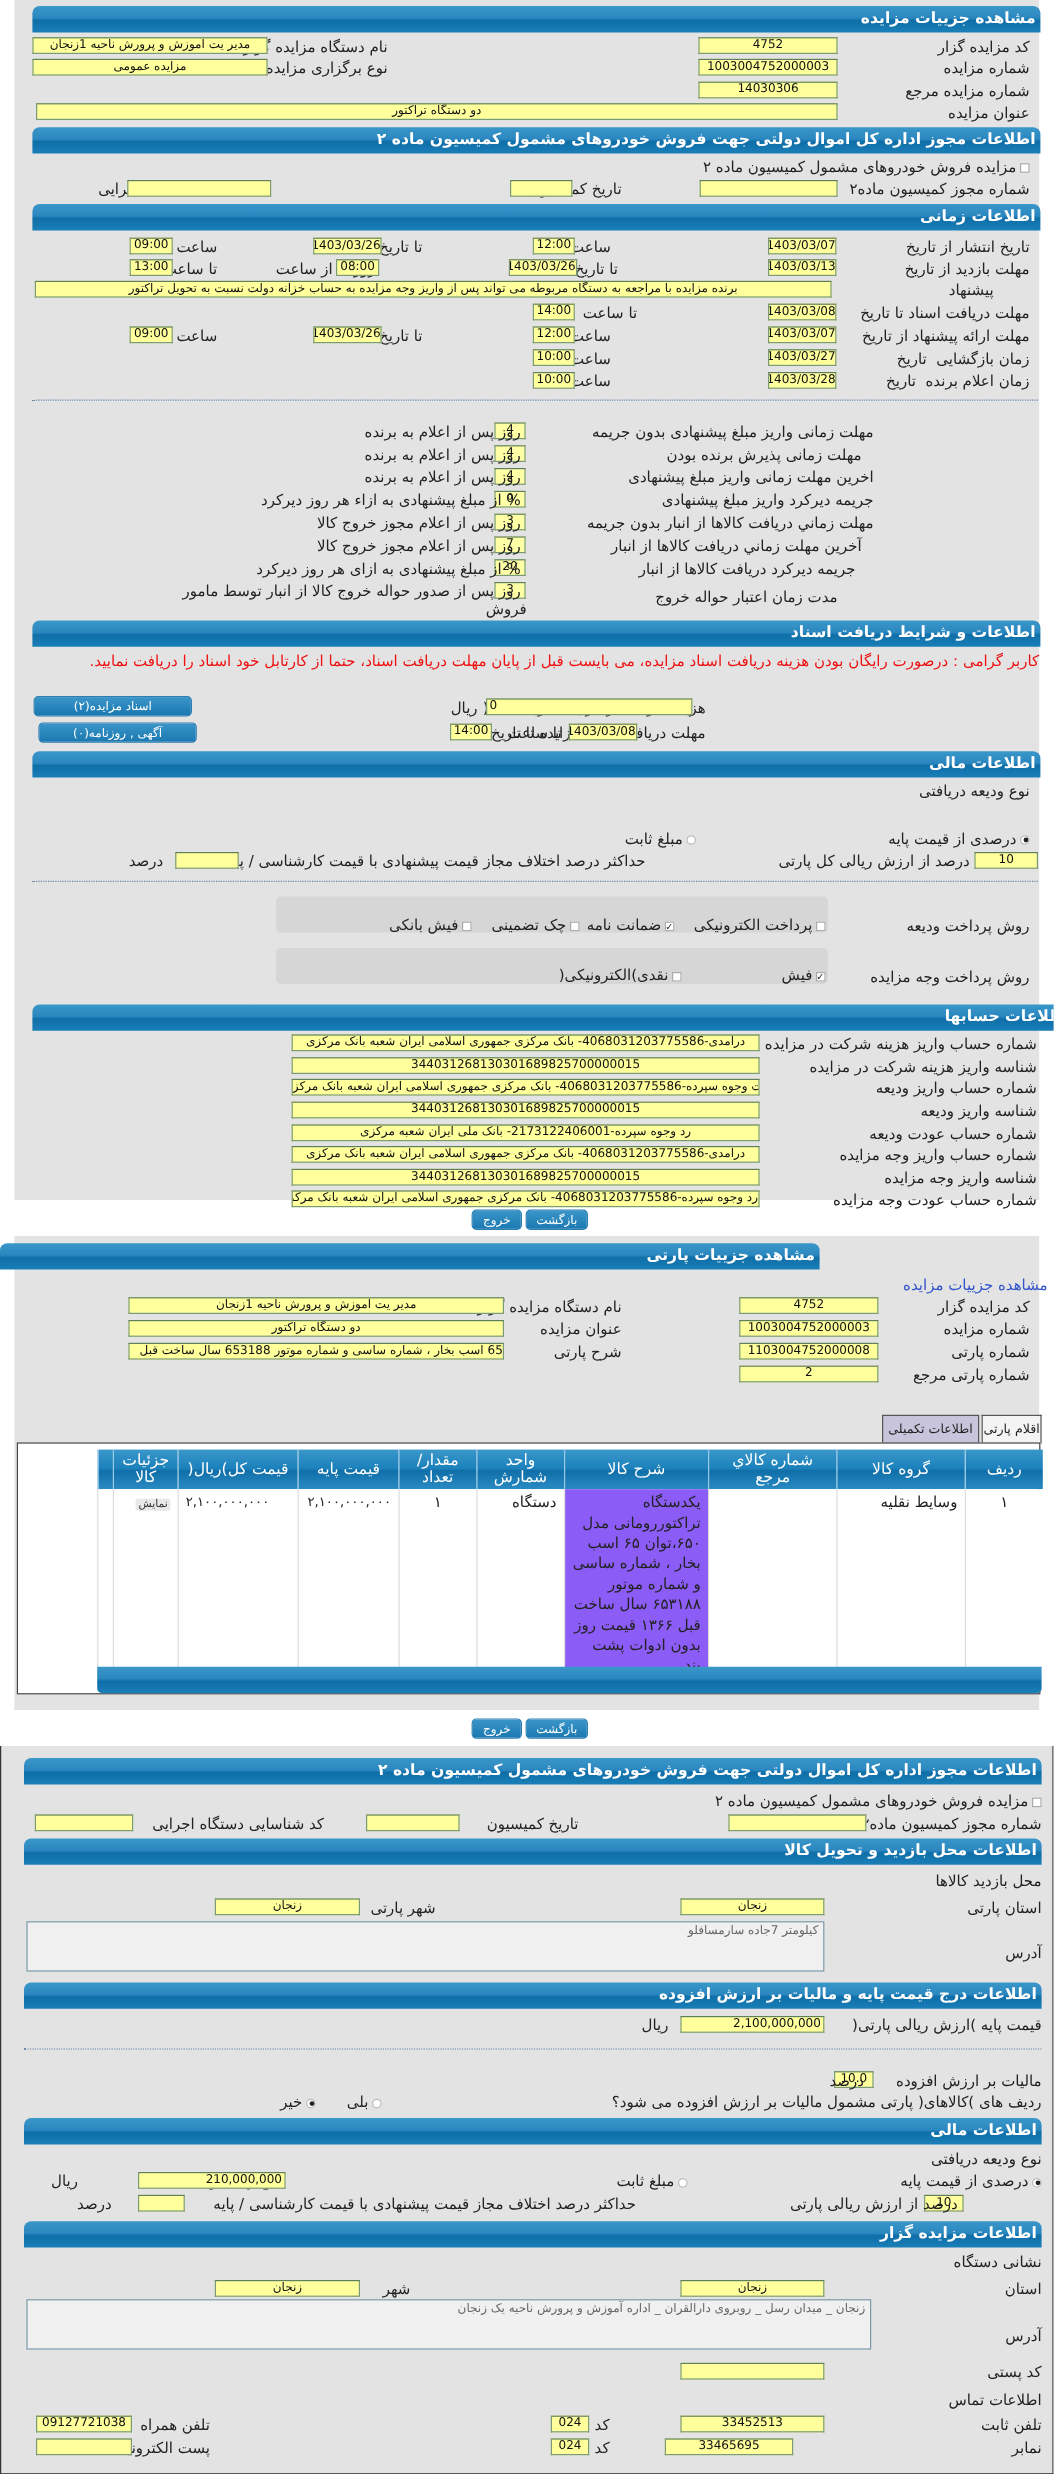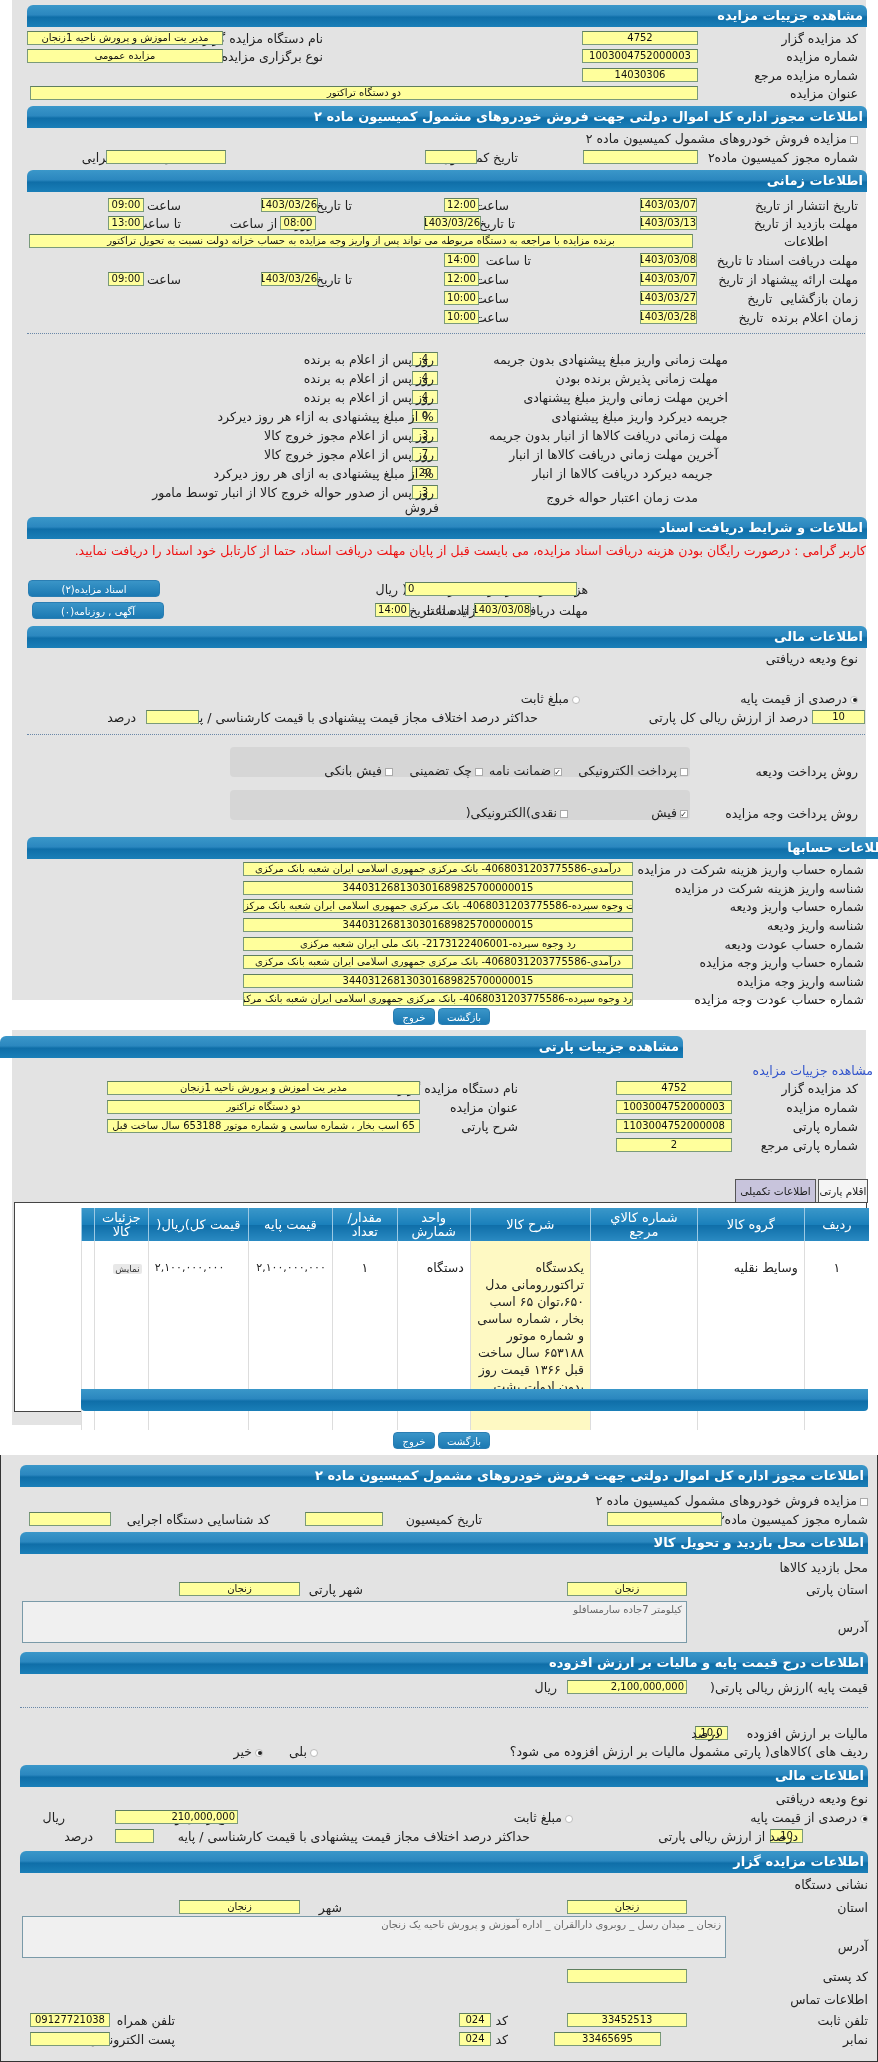--- a/index.html
+++ b/index.html
@@ -14,21 +14,21 @@
 .red{position:absolute;color:#e11;font-size:12.5px;line-height:17px}
 .btn{position:absolute;height:17px;border-radius:4px;background:linear-gradient(#3a95c8,#1b79b2);color:#fff;font-size:10px;line-height:17px;text-align:center;border:1px solid #2a7eb3}
 .cb{display:inline-block;width:8px;height:8px;border:1px solid #aaa;background:#fff;vertical-align:middle;font-size:8px;line-height:7px;text-align:center;margin-left:3px}
 .rd{display:inline-block;width:8px;height:8px;border:1px solid #bbb;border-radius:50%;background:#fff;vertical-align:middle;margin-left:3px;position:relative}
 .rd.on::after{content:"";position:absolute;left:1.5px;top:1.5px;width:4px;height:4px;border-radius:50%;background:#222}
 .grp{position:absolute;background:#d6d6d6;border-radius:4px}
 .ta{position:absolute;background:#f0f0f0;border:1px solid #7a9aa8;font-size:10px;color:#666;padding:2px 4px;text-align:right}
 .tab{position:absolute;height:24px;border:1px solid #555;font-size:10.5px;line-height:22px;text-align:center}
 table.items{border-collapse:collapse;position:absolute}
 table.items th{background:linear-gradient(#3a97c9,#1a80bb 50%,#0f6ea8 52%,#2a8ac2);color:#fff;font-weight:normal;font-size:13px;line-height:14px;border-left:1px solid #9cc9e4;padding:2px 4px}
-table.items td{background:#fff;border-left:1px solid #ddd;font-size:12.5px;vertical-align:top;padding:18px 6px;line-height:17px}
+table.items td{background:#fff;border-left:1px solid #ddd;font-size:12.5px;vertical-align:top;padding:2px 6px;line-height:17px}
 .show-btn{background:#e8e8e8;font-size:9px;padding:0 2px;border-radius:2px;color:#333}
 </style>
 </head>
 <body>
 
 <div class="panel" style="left:12px;top:0;width:854px;height:1000px"></div>
 
 <div class="hdr" style="left:27px;top:5px;width:840px">مشاهده جزییات مزایده</div>
 
 <span class="lbl" style="right:20px;top:31px">کد مزایده گزار</span>
@@ -69,21 +69,21 @@
 
 <span class="lbl" style="right:20px;top:216px"><span>مهلت بازدید</span> <span>از تاریخ</span></span>
 <div class="fld" style="left:640px;top:216px;width:57px">1403/03/13</div>
 <span class="lbl" style="right:363px;top:216px">تا تاریخ</span>
 <div class="fld" style="left:424px;top:216px;width:57px">1403/03/26</div>
 <span class="lbl" style="right:565px;top:216px">روزانه از ساعت</span>
 <div class="fld" style="left:280px;top:216px;width:36px">08:00</div>
 <span class="lbl" style="right:697px;top:216px">تا ساعت</span>
 <div class="fld" style="left:108px;top:216px;width:36px">13:00</div>
 
-<span class="lbl" style="right:50px;top:234px">اطلاعات</span>
+<span class="lbl" style="right:50px;top:234px">پیشنهاد</span>
 <div class="fld" style="left:29px;top:234px;width:664px">برنده مزایده با مراجعه به دستگاه مربوطه می تواند پس از واریز وجه مزایده به حساب خزانه دولت نسبت به تحویل تراکتور</div>
 
 <span class="lbl" style="right:20px;top:253px"><span>مهلت دریافت اسناد</span> <span>تا تاریخ</span></span>
 <div class="fld" style="left:640px;top:253px;width:57px">1403/03/08</div>
 <span class="lbl" style="right:347px;top:253px">تا ساعت</span>
 <div class="fld" style="left:444px;top:253px;width:35px">14:00</div>
 
 <span class="lbl" style="right:20px;top:272px"><span>مهلت ارائه پیشنهاد</span> <span>از تاریخ</span></span>
 <div class="fld" style="left:640px;top:272px;width:57px">1403/03/07</div>
 <span class="lbl" style="right:369px;top:272px">ساعت</span>
@@ -207,21 +207,21 @@
 <div class="fld" style="left:107px;top:1081px;width:313px">مدیر یت اموزش و پرورش ناحیه 1زنجان</div>
 
 <span class="lbl" style="right:20px;top:1100px">شماره مزایده</span>
 <div class="fld" style="left:616px;top:1100px;width:116px">1003004752000003</div>
 <span class="lbl" style="right:360px;top:1100px">عنوان مزایده</span>
 <div class="fld" style="left:107px;top:1100px;width:313px">دو دستگاه تراکتور</div>
 
 <span class="lbl" style="right:20px;top:1119px">شماره پارتی</span>
 <div class="fld" style="left:616px;top:1119px;width:116px">1103004752000008</div>
 <span class="lbl" style="right:360px;top:1119px">شرح پارتی</span>
-<div class="fld" style="left:107px;top:1119px;width:313px;">65 اسب بخار ، شماره ساسی و شماره موتور 653188 سال ساخت قبل</div>
+<div class="fld" style="left:107px;top:1119px;width:313px;text-align:right">65 اسب بخار ، شماره ساسی و شماره موتور 653188 سال ساخت قبل</div>
 
 <span class="lbl" style="right:20px;top:1138px">شماره پارتی مرجع</span>
 <div class="fld" style="left:616px;top:1138px;width:116px">2</div>
 
 <div class="tab" style="left:818px;top:1179px;width:50px;background:#f4f4f4;border-bottom:none">اقلام پارتی</div>
 <div class="tab" style="left:735px;top:1179px;width:81px;background:#c8c4dc">اطلاعات تکمیلی</div>
 
 <div class="abs" style="left:14px;top:1202px;width:853px;height:210px;border:1px solid #444;background:#fff"></div>
 
 <table class="items" style="left:81px;top:1208px;width:788px;direction:rtl">
@@ -237,21 +237,21 @@
       <th style="width:101px">قیمت کل)ریال(</th>
       <th style="width:54px">جزئیات کالا</th>
       <th style="width:1px"></th>
     </tr>
   </thead>
   <tbody>
     <tr style="height:150px">
       <td style="text-align:center">۱</td>
       <td>وسایط نقلیه</td>
       <td></td>
-      <td style="background:#fef9c3">یکدستگاه تراکتوررومانی مدل ۶۵۰،توان ۶۵ اسب بخار ، شماره ساسی و شماره موتور ۶۵۳۱۸۸ سال ساخت قبل ۱۳۶۶ قیمت روز بدون ادوات پشت بند</td>
+      <td style="background:#8b5cf6">یکدستگاه تراکتوررومانی مدل ۶۵۰،توان ۶۵ اسب بخار ، شماره ساسی و شماره موتور ۶۵۳۱۸۸ سال ساخت قبل ۱۳۶۶ قیمت روز بدون ادوات پشت بند</td>
       <td>دستگاه</td>
       <td style="text-align:center">۱</td>
       <td style="font-size:11px">۲,۱۰۰,۰۰۰,۰۰۰</td>
       <td style="font-size:11px;text-align:left">۲,۱۰۰,۰۰۰,۰۰۰</td>
       <td><span class="show-btn">نمایش</span></td>
       <td></td>
     </tr>
   </tbody>
 </table>
 <div class="abs" style="left:81px;top:1389px;width:787px;height:22px;background:linear-gradient(#3a97c9,#2b87bf 45%,#0f6ea8 55%,#1a7fb8);border-radius:0 0 4px 4px"></div>

